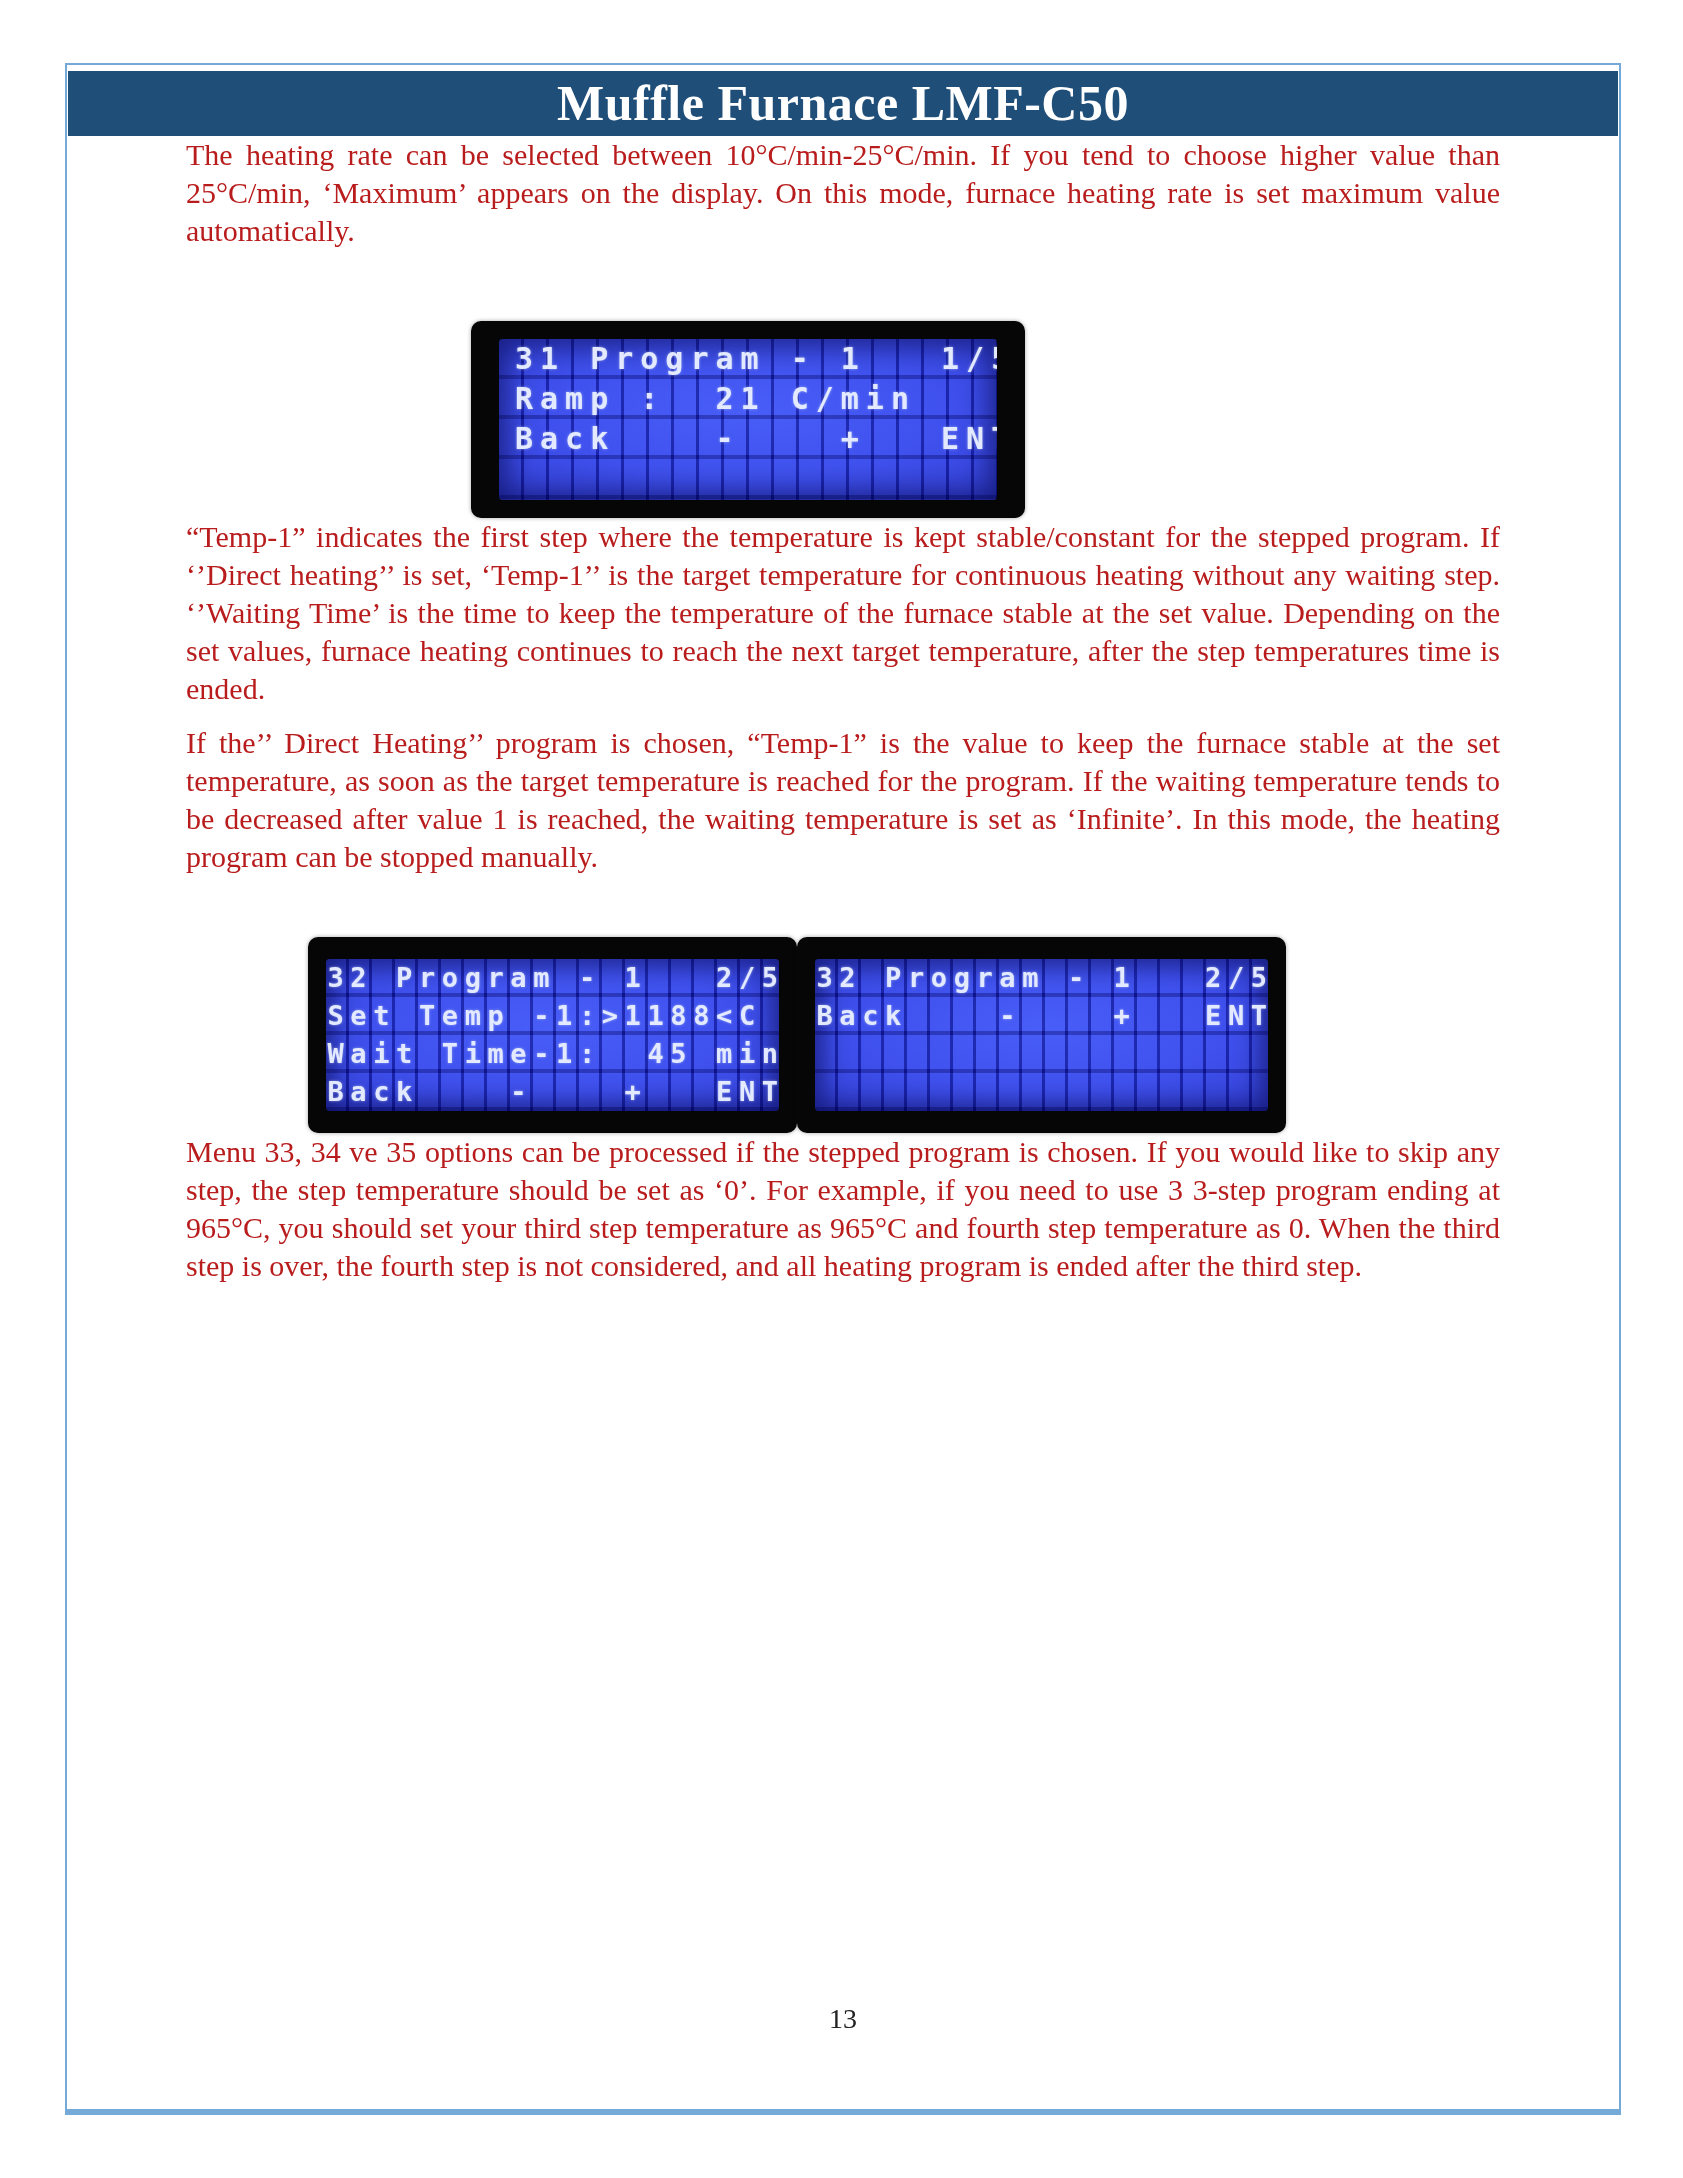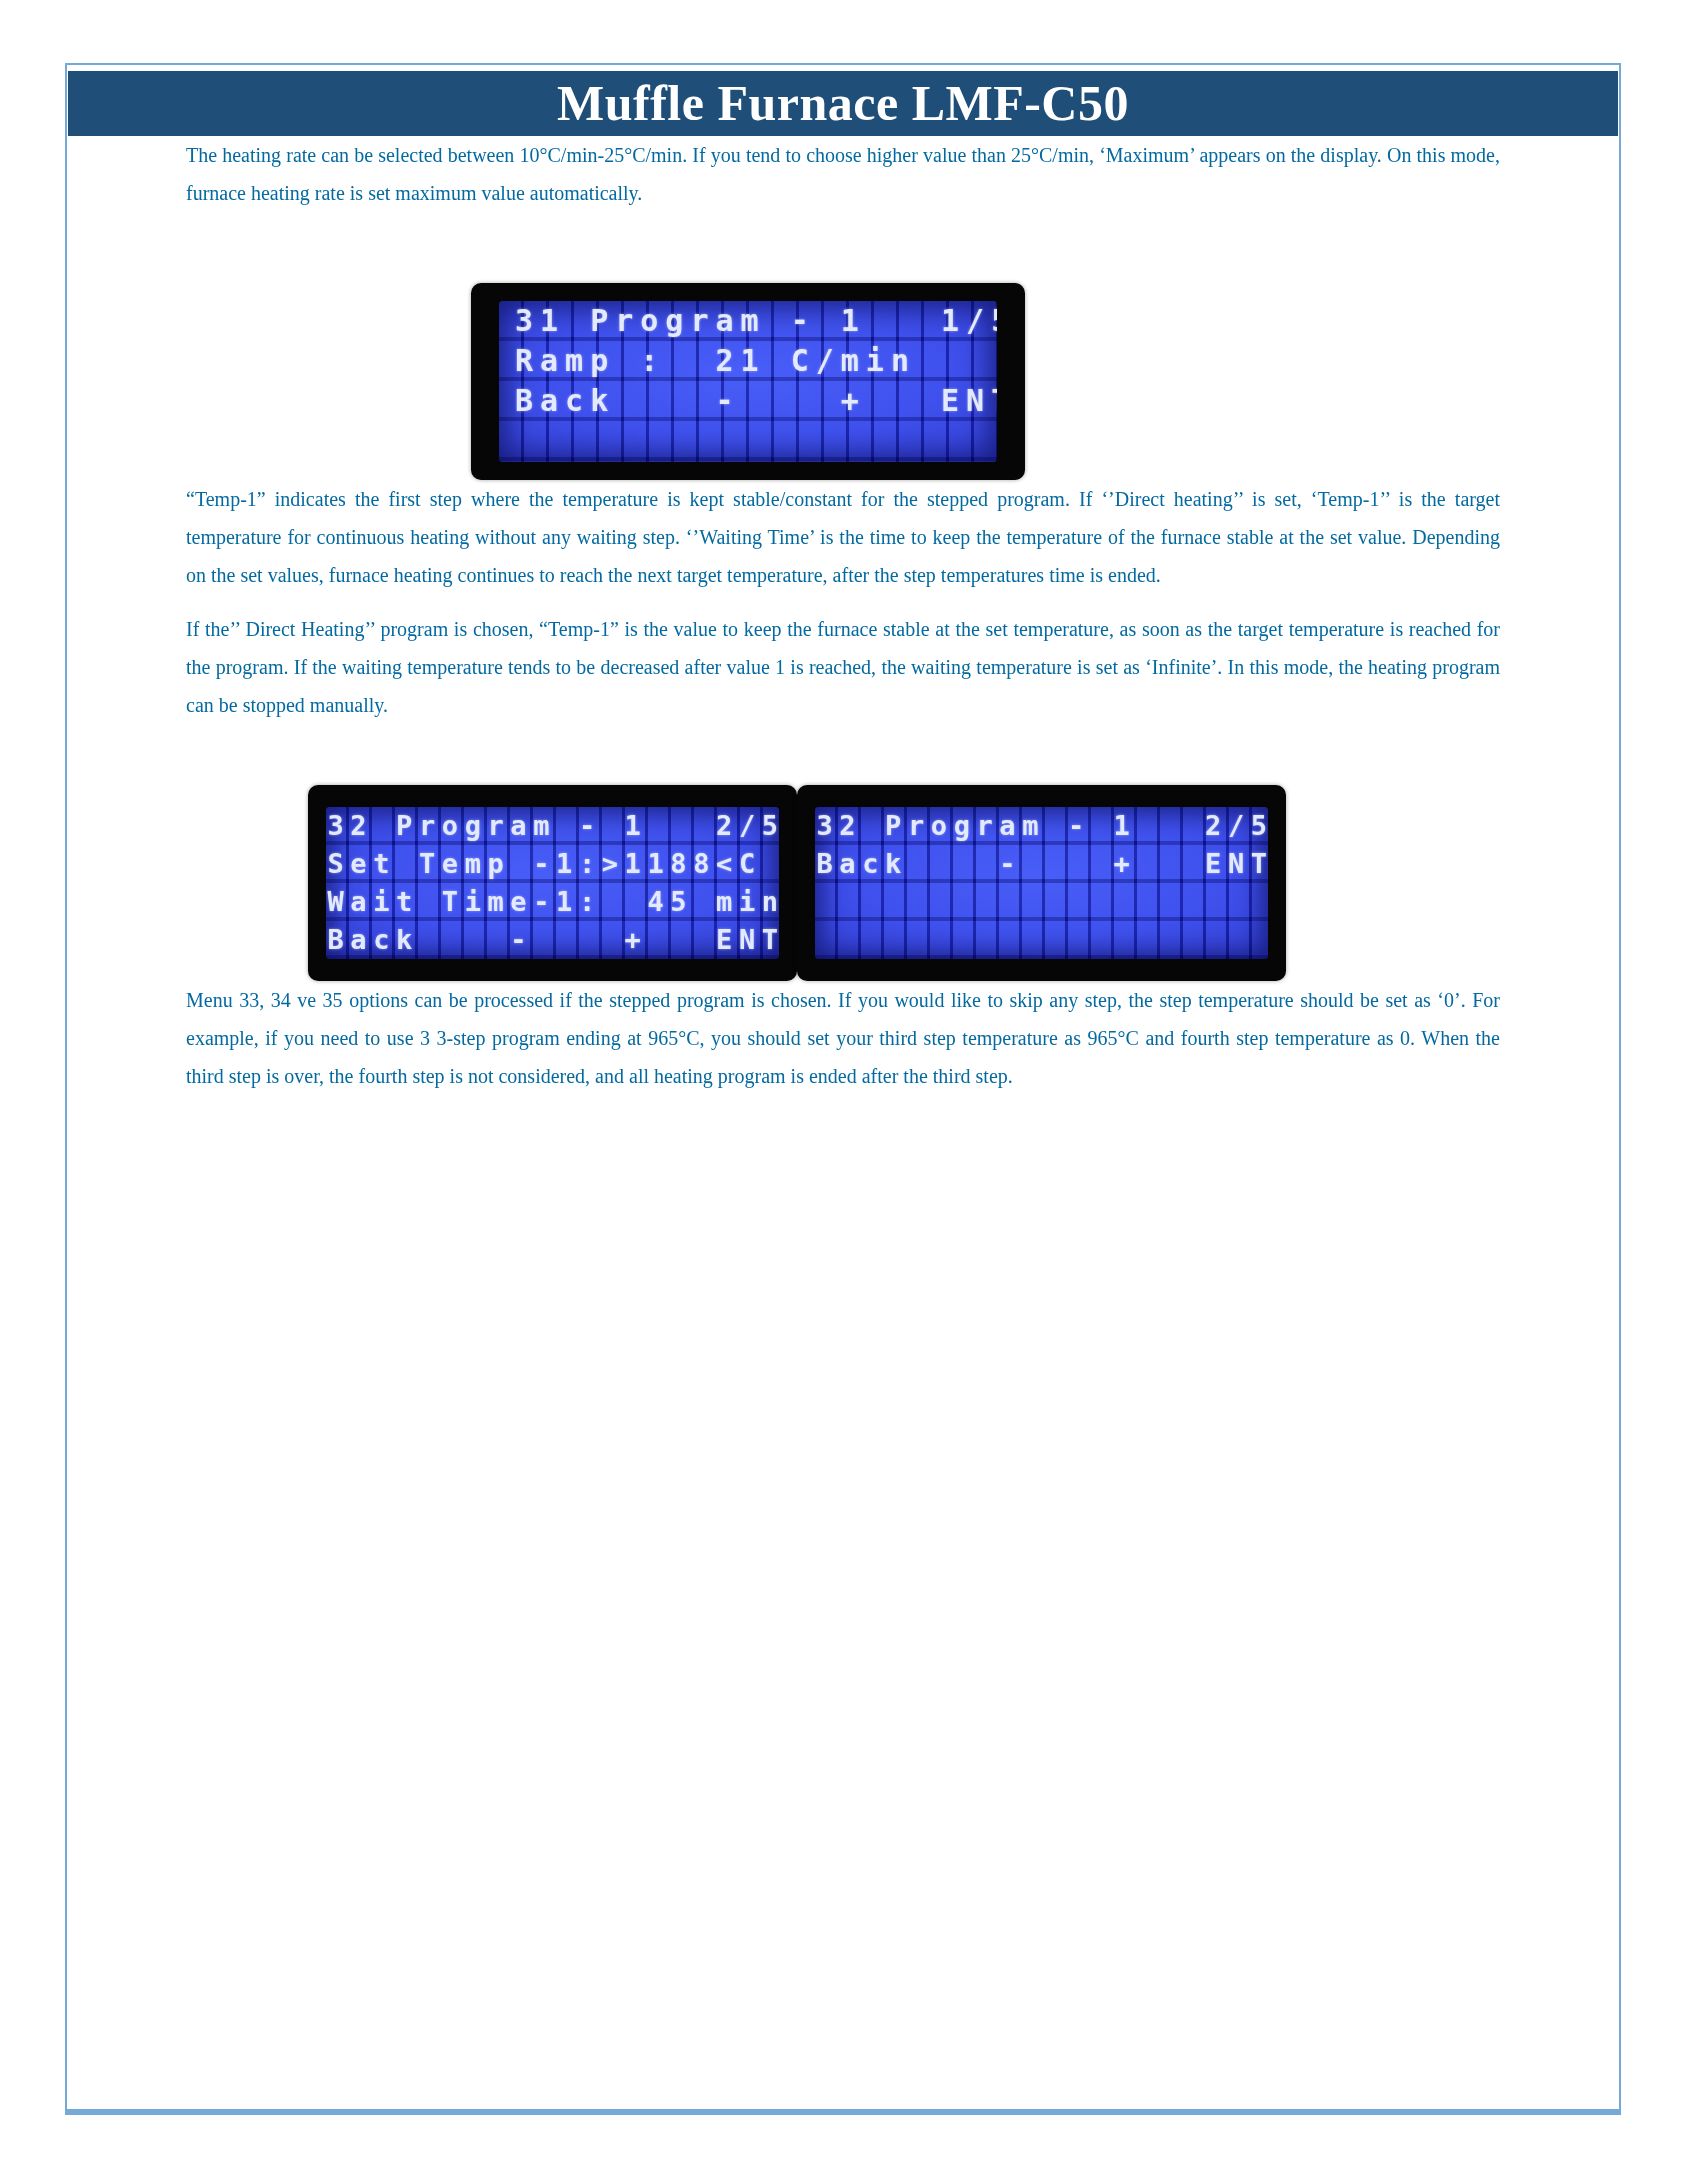--- a/index.html
+++ b/index.html
@@ -29,24 +29,24 @@
     font-size: 50px;
     font-weight: bold;
     color: #ffffff;
     line-height: 65px;
     letter-spacing: 0.5px;
   }
 
   .content { padding: 0 119px; }
 
   p.body-text {
-    font-size: 20px;
+    font-size: 30px;
     line-height: 38px;
     text-align: justify;
-    color: #0369a1;
+    color: #b91c1c;
     margin: 0 0 16px 0;
   }
   .p1 { margin-top: 51px; }
   .p2 { margin-top: 75px; }
   .p4 { margin-top: 77px; }
 
   
   .lcd {
     background: #060606;
     border-radius: 10px;
@@ -161,15 +161,16 @@
           <div class="lcd-row">Back    -    +   ENT</div>
         </div>
       </div>
 
     </div>
 
     <p class="body-text p4">Menu 33, 34 ve 35 options can be processed if the stepped program is chosen. If you would like to skip any step, the step temperature should be set as ‘0’. For example, if you need to use 3 3-step program ending at 965°C, you should set your third step temperature as 965°C and fourth step temperature as 0. When the third step is over, the fourth step is not considered, and all heating program is ended after the third step.</p>
 
   </div>
 
+  <div class="page-number">13</div>
 
 </div>
 
 
 </body></html>

